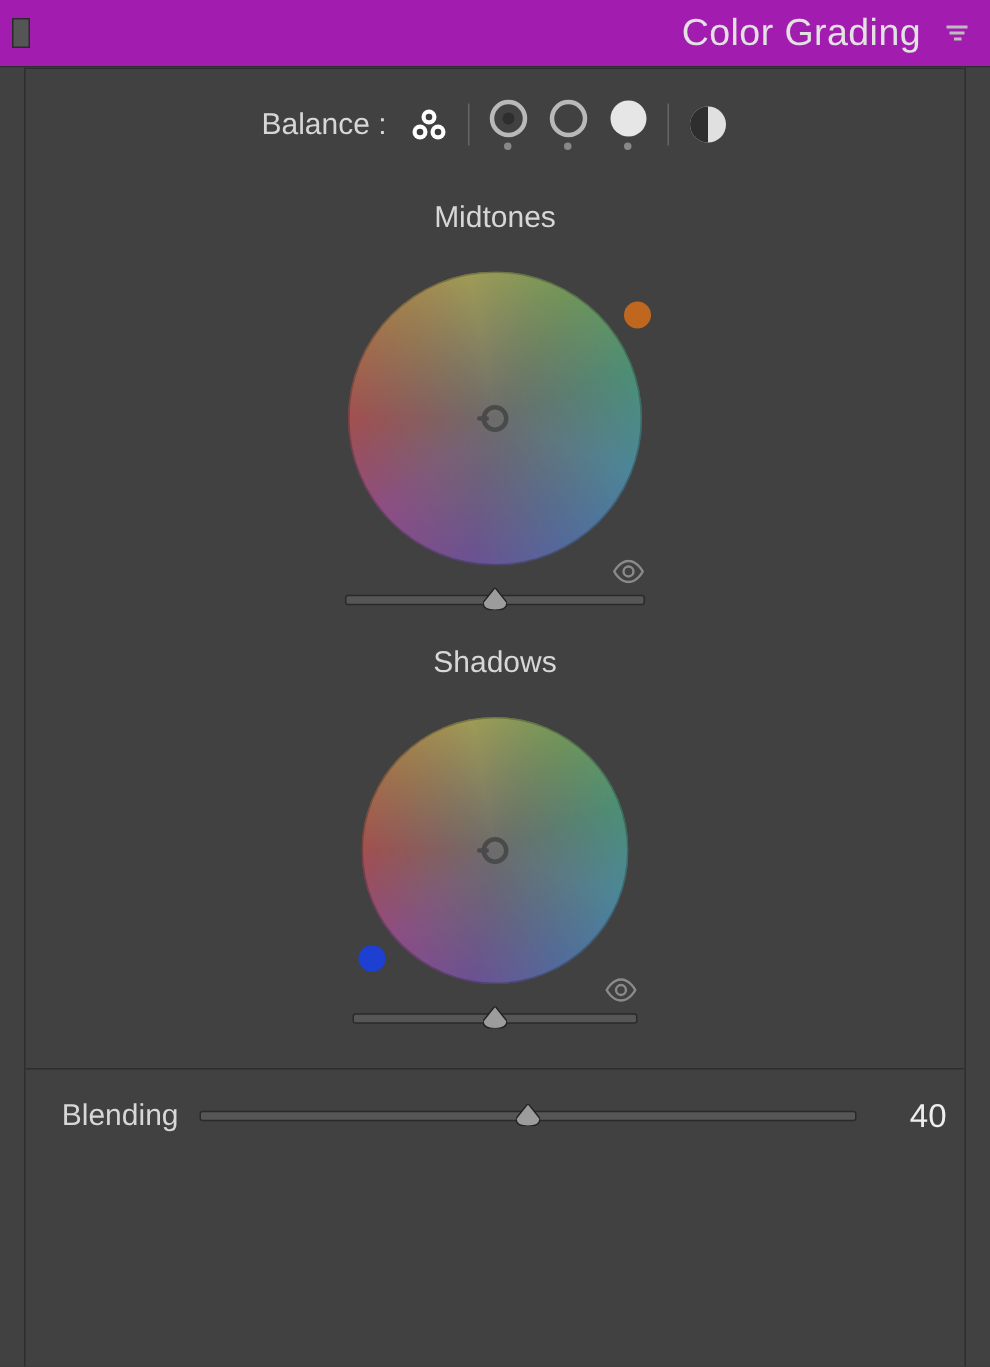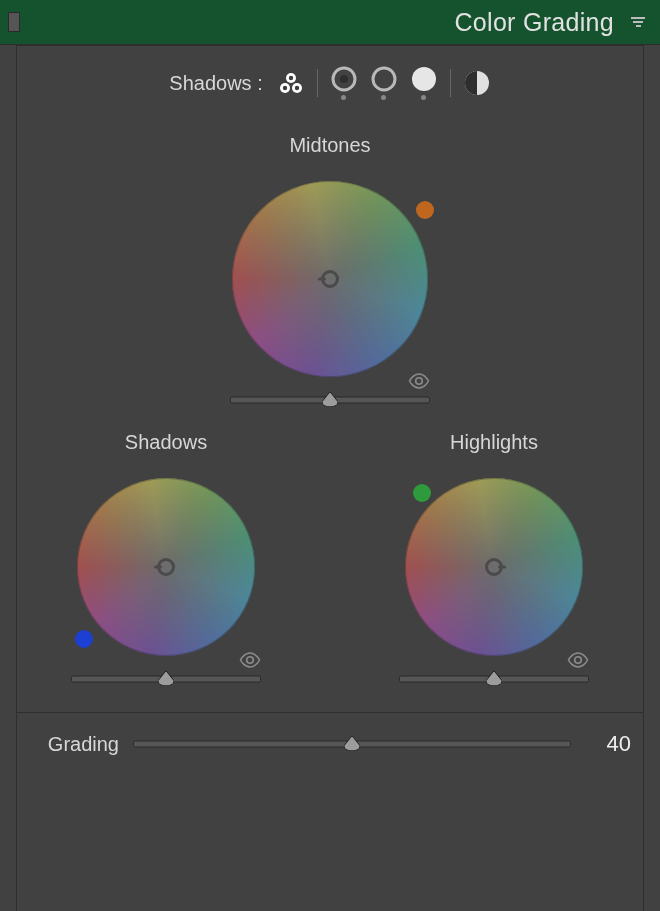--- a/index.html
+++ b/index.html
@@ -19,21 +19,21 @@
     height: 911px;
     background: #414141;
     box-sizing: border-box;
     display: flex;
     flex-direction: column;
   }
 
   
   .panel-header {
     height: 44px;
-    background: #14532d;
+    background: #a21caf;
     border-bottom: 1px solid #2e2e2e;
     display: flex;
     align-items: center;
     padding: 0 14px 0 8px;
     position: relative;
   }
 
   .window-chip {
     width: 10px;
     height: 18px;
@@ -268,21 +268,21 @@
       <span></span>
         <span></span>
         <span></span>
     </div>
   </div>
 
   <div class="panel-body">
     <div class="inner-border">
 
       <div class="adjust-row">
-        <span class="adjust-label">Shadows :</span>
+        <span class="adjust-label">Balance :</span>
 
         <div class="adjust-icons">
 
           <div class="mode-btn" title="3-way">
             <svg width="28" height="26" viewBox="0 0 28 26">
               <circle cx="14" cy="8" r="5" fill="#fff"></circle>
               <circle cx="8" cy="18" r="5" fill="#fff"></circle>
               <circle cx="20" cy="18" r="5" fill="#fff"></circle>
               <circle cx="14" cy="8" r="2.2" fill="#3c3c3c"></circle>
               <circle cx="8" cy="18" r="2.2" fill="#3c3c3c"></circle>
@@ -372,50 +372,26 @@
               <div class="slider-track"></div>
               <div class="slider-thumb" style="left:50%;">
                 <svg width="16" height="15" viewBox="0 0 16 15">
                     <path d="M8 0 L16 10 Q16 15 8 15 Q0 15 0 10 Z" fill="#9c9c9c" stroke="#222" stroke-width="1"></path>
                   </svg>
               </div>
             </div>
           </div>
         </div>
 
-        <div class="pair-col wheel-section">
-          <div class="section-title">Highlights</div>
-          <div class="color-wheel" style="width:178px;height:178px;">
-            <div class="wheel-bg" style="width:178px;height:178px;"></div>
-            <div class="wheel-center-handle handle-right"></div>
-            <div class="edge-dot" style="top: 6px; left: 8px; background: rgb(46, 154, 60);"></div>
-          </div>
-          <div style="width:190px; margin-top:18px; position:relative;">
-            <div class="eye-btn">
-              <svg width="22" height="16" viewBox="0 0 22 16">
-                <path d="M11 1 C5 1 1.5 8 1.5 8 s3.5 7 9.5 7 9.5-7 9.5-7 S17 1 11 1z" fill="none" stroke="#aaa" stroke-width="1.6"></path>
-                <circle cx="11" cy="8" r="3.3" fill="none" stroke="#aaa" stroke-width="1.6"></circle>
-              </svg>
-            </div>
-            <div class="slider" style="width:190px;">
-              <div class="slider-track"></div>
-              <div class="slider-thumb" style="left:50%;">
-                <svg width="16" height="15" viewBox="0 0 16 15">
-                    <path d="M8 0 L16 10 Q16 15 8 15 Q0 15 0 10 Z" fill="#9c9c9c" stroke="#222" stroke-width="1"></path>
-                  </svg>
-              </div>
-            </div>
-          </div>
-        </div>
       </div>
 
       <hr class="divider">
 
       <div class="param-row">
-        <div class="param-label">Grading</div>
+        <div class="param-label">Blending</div>
         <div class="param-slider-wrap">
           <div class="slider">
             <div class="slider-track"></div>
             <div class="slider-thumb" style="left:50%;">
               <svg width="16" height="15" viewBox="0 0 16 15">
                   <path d="M8 0 L16 10 Q16 15 8 15 Q0 15 0 10 Z" fill="#9c9c9c" stroke="#222" stroke-width="1"></path>
                 </svg>
             </div>
           </div>
         </div>

